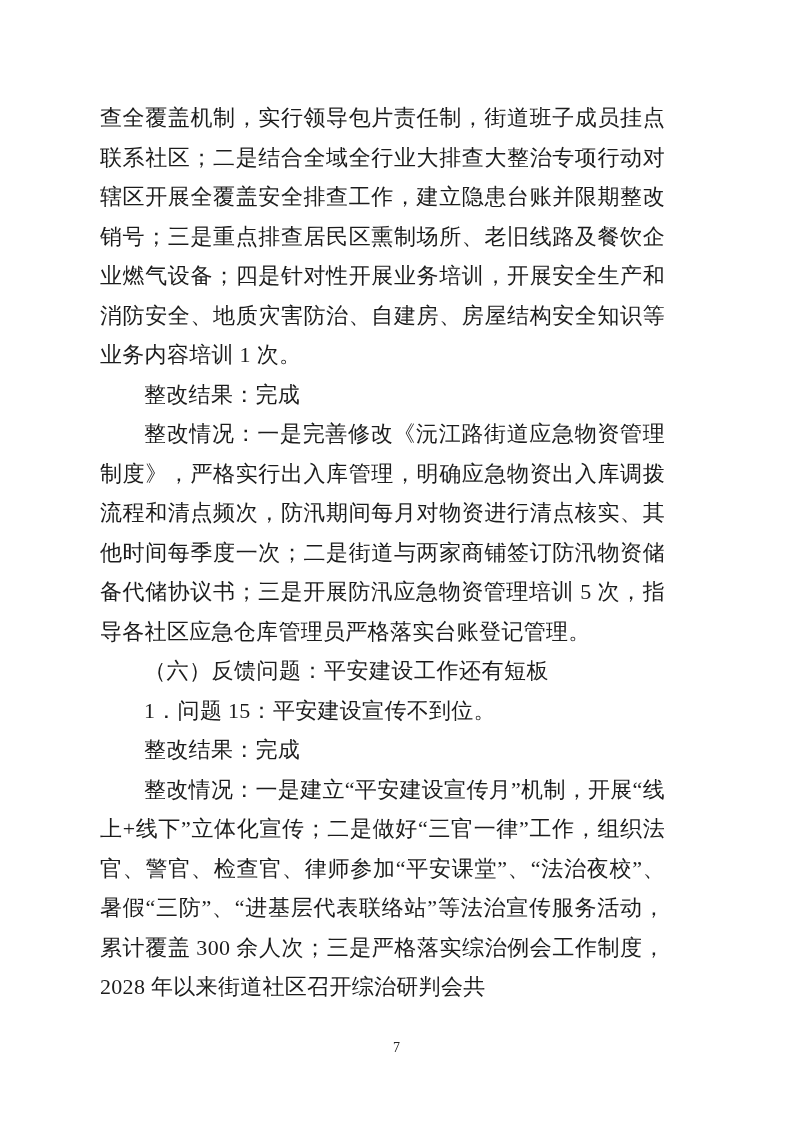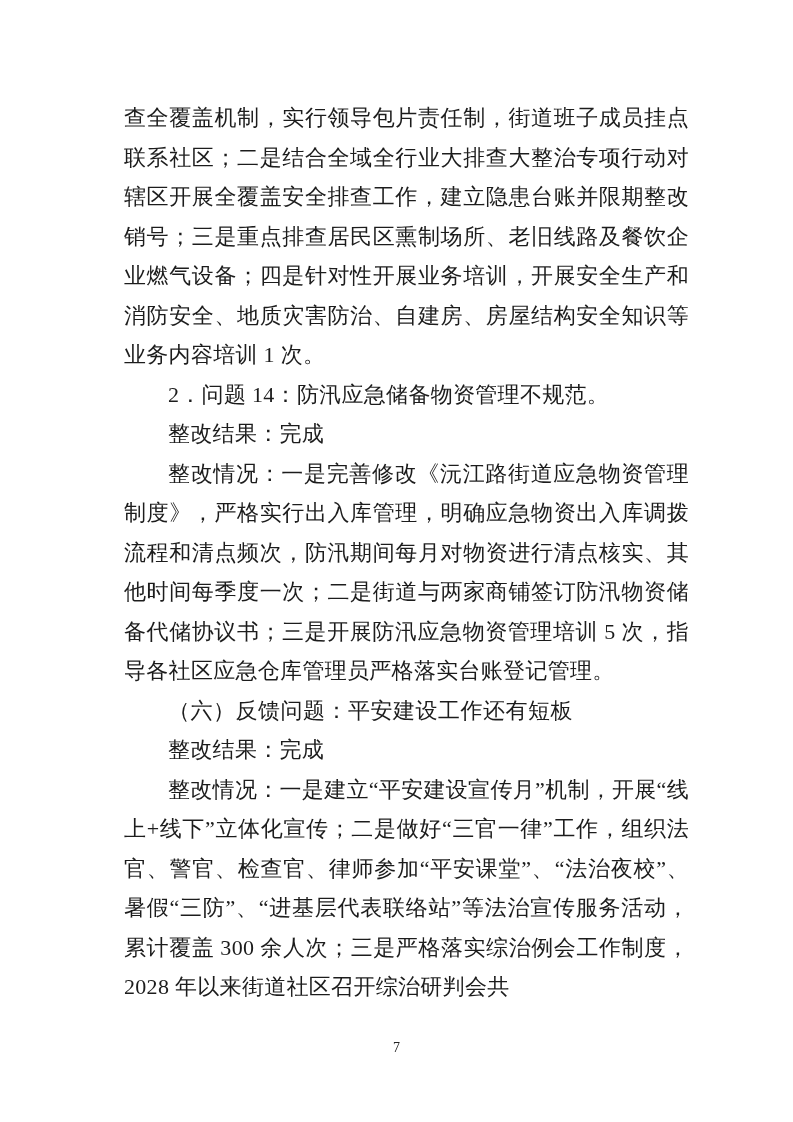--- a/index.html
+++ b/index.html
@@ -12,21 +12,21 @@
     position: relative;
     width: 793px;
     height: 1122px;
     background: #ffffff;
     overflow: hidden;
     font-family: "Liberation Serif", "DejaVu Serif", serif;
     color: #1c1c1c;
   }
   .content {
     position: absolute;
-    left: 124px;
+    left: 100px;
     top: 98px;
     width: 565px;
   }
   .content p {
     margin: 0;
     padding: 0;
     font-size: 22px;
     line-height: 39.5px;
     text-align: justify;
     text-justify: inter-ideograph;
@@ -56,28 +56,28 @@
   }
 </style>
 </head>
 <body>
 
 <div class="page">
 
   <div class="content">
     <p>查全覆盖机制，实行领导包片责任制，街道班子成员挂点联系社区；二是结合全域全行业大排查大整治专项行动对辖区开展全覆盖安全排查工作，建立隐患台账并限期整改销号；三是重点排查居民区熏制场所、老旧线路及餐饮企业燃气设备；四是针对性开展业务培训，开展安全生产和消防安全、地质灾害防治、自建房、房屋结构安全知识等业务内容培训 1 次。</p>
 
-    <p class="indent">2．问题 14：防汛应急储备物资管理不规范。</p>
 
     <p class="indent">整改结果：完成</p>
 
     <p class="indent">整改情况：一是完善修改《沅江路街道应急物资管理制度》，严格实行出入库管理，明确应急物资出入库调拨流程和清点频次，防汛期间每月对物资进行清点核实、其他时间每季度一次；二是街道与两家商铺签订防汛物资储备代储协议书；三是开展防汛应急物资管理培训 5 次，指导各社区应急仓库管理员严格落实台账登记管理。</p>
 
     <p class="indent bold">（六）反馈问题：平安建设工作还有短板</p>
 
+    <p class="indent">1．问题 15：平安建设宣传不到位。</p>
 
     <p class="indent">整改结果：完成</p>
 
     <p class="indent">整改情况：一是建立“平安建设宣传月”机制，开展“线上+线下”立体化宣传；二是做好“三官一律”工作，组织法官、警官、检查官、律师参加“平安课堂”、“法治夜校”、暑假“三防”、“进基层代表联络站”等法治宣传服务活动，累计覆盖 300 余人次；三是严格落实综治例会工作制度，2028 年以来街道社区召开综治研判会共</p>
   </div>
 
   <div class="footer">
     <span class="page-number">7</span>
   </div>
 

